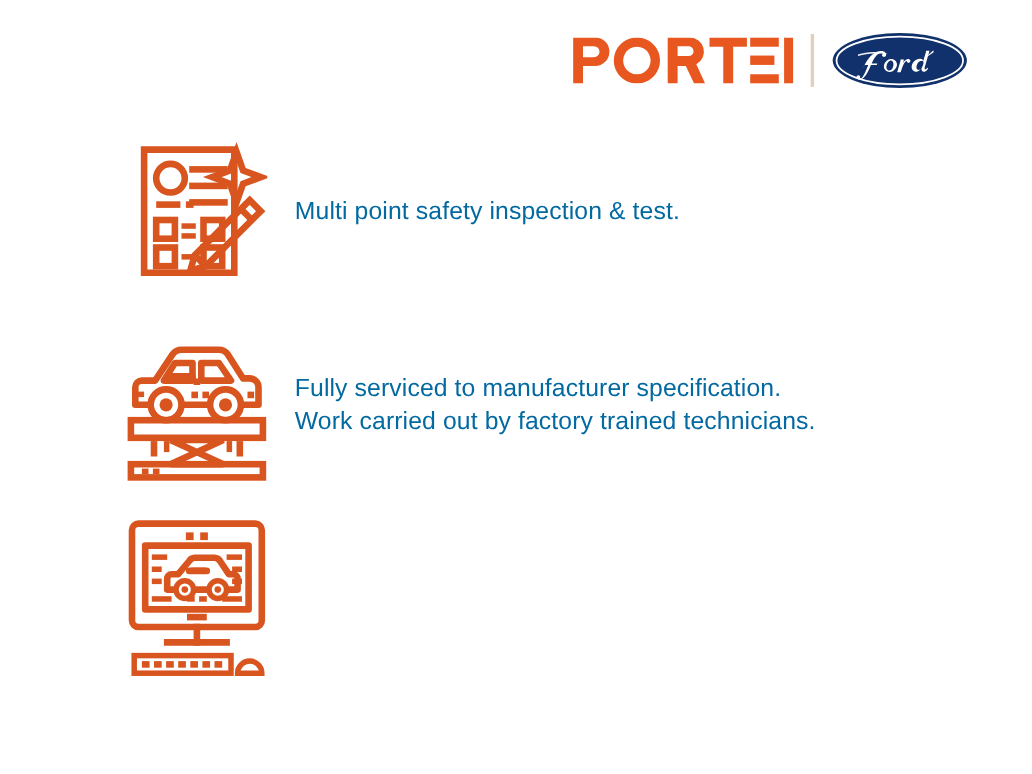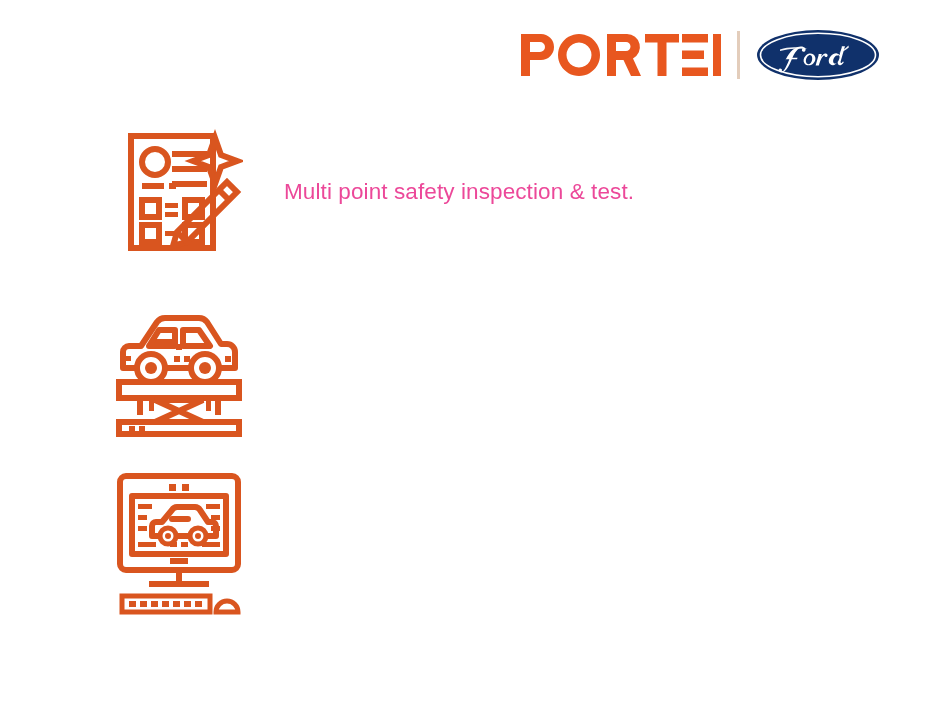--- a/index.html
+++ b/index.html
@@ -63,22 +63,22 @@
   }
   .feature-icon {
     width: 150px;
     flex: 0 0 150px;
     margin-left: 104px;
     display: flex;
     align-items: center;
     justify-content: center;
   }
   .feature-text {
-    margin-left: 30px;
-    color: #ec4899;
+    margin-left: 14px;
+    color: #0369a1;
     font-size: 22.5px;
     line-height: 30px;
     letter-spacing: 0.1px;
     white-space: pre-line;
   }
   svg { display: block; }
 </style>
 </head>
 <body>
 
@@ -220,20 +220,22 @@
           <rect x="93" y="103" width="5" height="10"></rect>
         </g>
 
         <rect x="6" y="124" width="120" height="12" fill="none" stroke="#d9551f" stroke-width="6"></rect>
         <g fill="#d9551f">
           <rect x="16" y="128" width="6" height="5"></rect>
           <rect x="26" y="128" width="6" height="5"></rect>
         </g>
       </svg>
     </div>
+    <div class="feature-text">Fully serviced to manufacturer specification.
+Work carried out by factory trained technicians.</div>
   </div>
 
   <div class="feature-row">
     <div class="feature-icon">
       <svg width="134" height="148" viewBox="0 0 134 148">
         <g fill="none" stroke="#d9551f" stroke-width="6" stroke-linecap="square" stroke-linejoin="round">
 
           <rect x="8" y="6" width="118" height="94" rx="6"></rect>
 
           <rect x="20" y="26" width="94" height="58"></rect>

